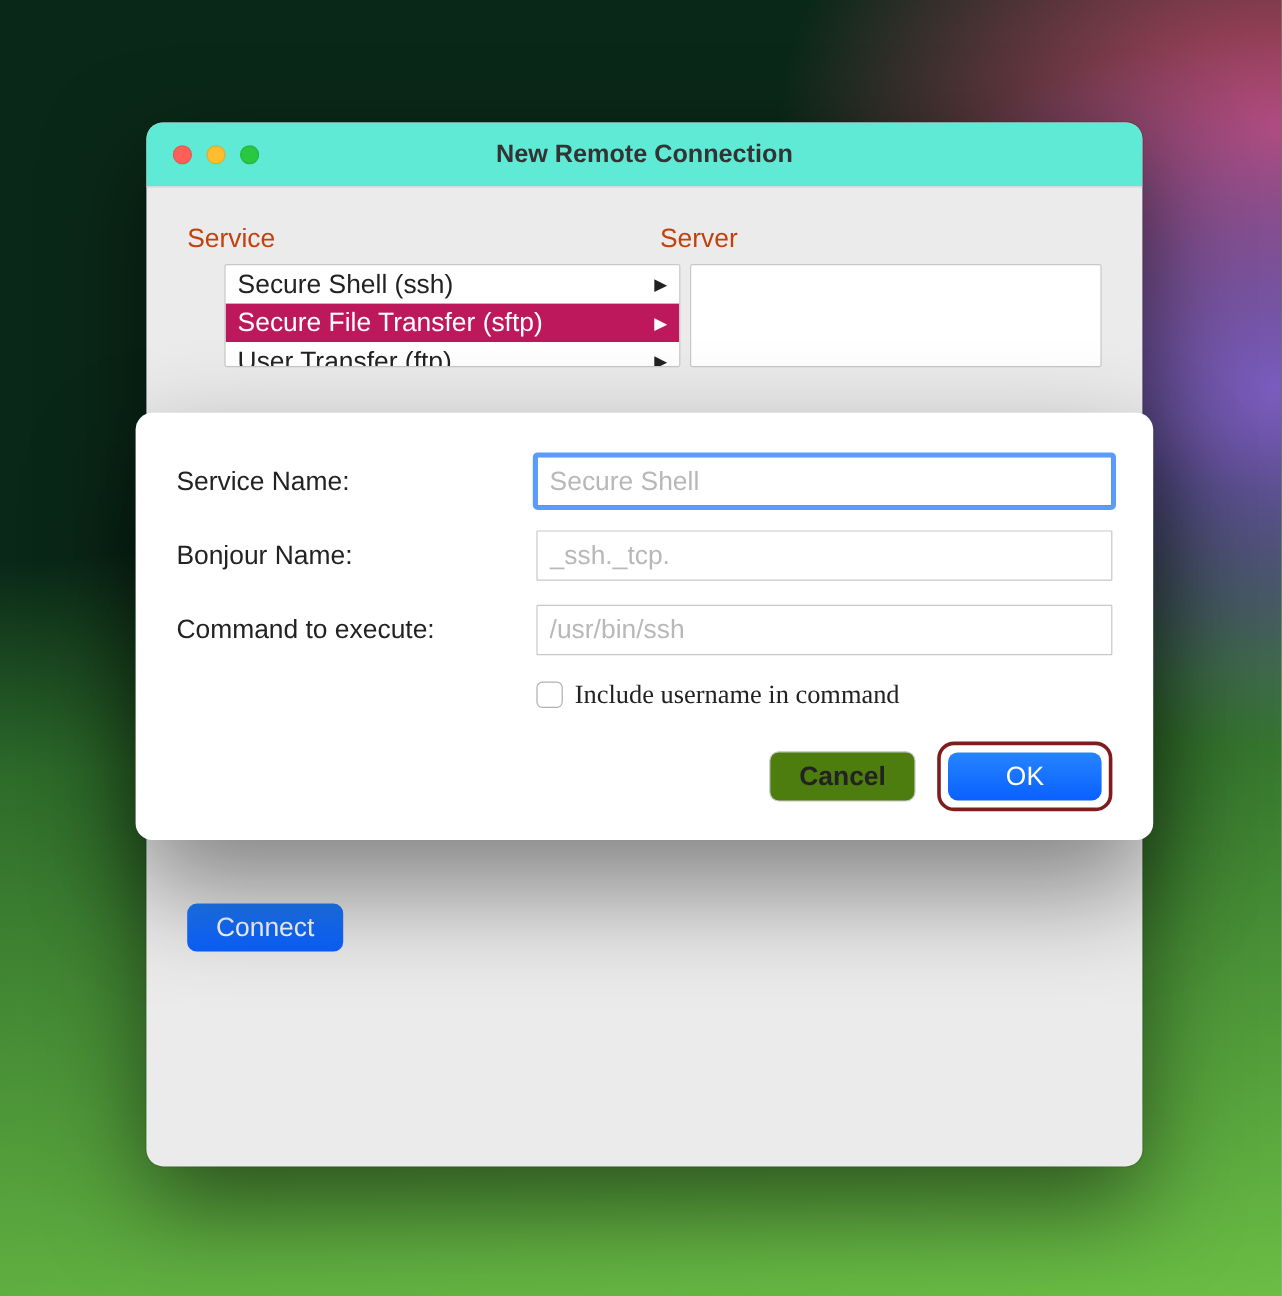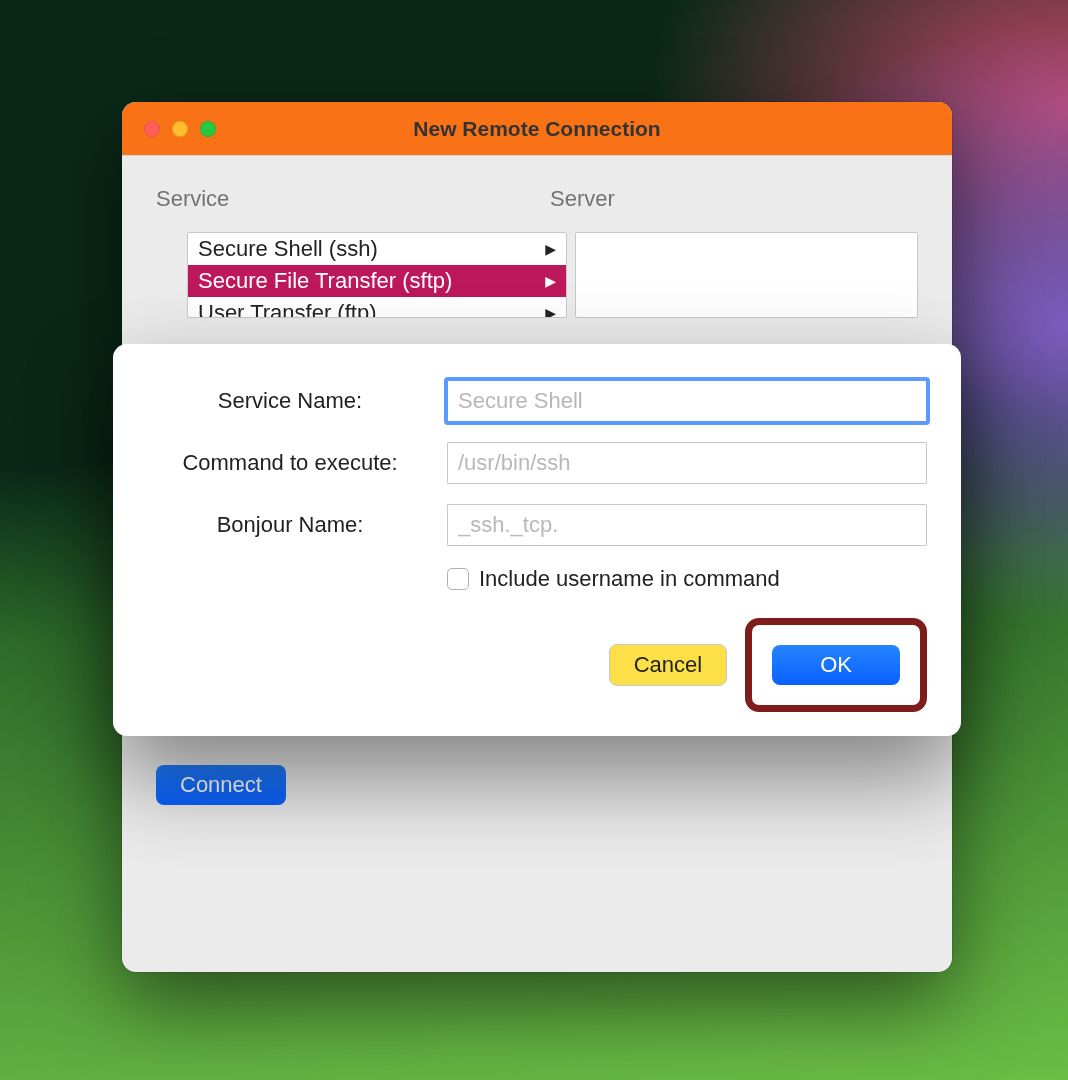--- a/index.html
+++ b/index.html
@@ -29,21 +29,21 @@
       top: 102px;
       width: 830px;
       height: 870px;
       background: #ebebeb;
       border-radius: 14px;
       box-shadow: 0 30px 80px rgba(0,0,0,0.5), 0 0 0 1px rgba(0,0,0,0.1);
       overflow: hidden;
     }
     .titlebar {
       height: 54px;
-      background: #f97316;
+      background: #5eead4;
       display: flex;
       align-items: center;
       padding-left: 22px;
       position: relative;
       border-bottom: 1px solid #d8d8d8;
     }
     .traffic-lights {
       display: flex;
       gap: 12px;
     }
@@ -65,22 +65,22 @@
       color: #333;
     }
     .content {
       padding: 30px 34px;
     }
     .columns-header {
       display: flex;
     }
     .col-label {
       font-size: 22px;
-      color: #737373;
-      padding-bottom: 20px;
+      color: #c2410c;
+      padding-bottom: 8px;
     }
     .col-service { width: 380px; }
     .col-server { flex: 1; padding-left: 14px; }
     .list-panes {
       display: flex;
       gap: 8px;
       margin-left: 31px;
     }
     .list-box {
       background: #ffffff;
@@ -170,43 +170,44 @@
       border-radius: 8px;
       padding: 7px 24px;
       border: none;
       cursor: pointer;
     }
     .btn-primary {
       background: linear-gradient(#1f7cff, #0a60ff);
       color: #fff;
     }
     .btn-default {
-      background: #fde047;
-      color: #222;
-      border: 1px solid #c8c8c8;
+      background: #4d7c0f;
+      color: #222;
+      border: 1px solid #c8c8c8;
+      font-weight: bold;
     }
     
     .sheet {
       position: absolute;
       left: 113px;
       top: 344px;
       width: 848px;
       background: #fff;
       border-radius: 14px;
       box-shadow: 0 40px 90px rgba(0,0,0,0.45);
       padding: 36px 34px 24px 34px;
     }
     .sheet-row {
       display: flex;
       align-items: center;
       margin-bottom: 20px;
     }
     .sheet-label {
       width: 300px;
-      text-align: center;
+      text-align: left;
       font-size: 22px;
       color: #222;
       padding-right: 14px;
     }
     .sheet-input {
       flex: 1;
       height: 42px;
       border: 1px solid #c8c8c8;
       border-radius: 1px;
       padding: 0 10px;
@@ -231,31 +232,32 @@
     .checkbox {
       width: 22px;
       height: 22px;
       border: 1px solid #b0b0b0;
       border-radius: 5px;
       background: #fff;
     }
     .checkbox-label {
       font-size: 22px;
       color: #222;
+      font-family: Liberation Serif, serif;
     }
     .sheet-buttons {
       display: flex;
       justify-content: flex-end;
       gap: 18px;
       align-items: center;
     }
     .ok-highlight {
-      border: 7px solid #7f1d1d;
+      border: 3px solid #7f1d1d;
       border-radius: 14px;
-      padding: 20px;
+      padding: 6px;
       display: inline-flex;
     }
     .btn-ok {
       background: linear-gradient(#2585ff, #0a60ff);
       color: #fff;
       font-size: 22px;
       border-radius: 8px;
       padding: 7px 48px;
       border: none;
       cursor: pointer;
@@ -332,26 +334,26 @@
     </div>
   </div>
 </div>
 
 <div class="sheet">
   <div class="sheet-row">
     <div class="sheet-label">Service Name:</div>
     <input class="sheet-input focused" type="text" placeholder="Secure Shell" style="">
   </div>
   <div class="sheet-row">
+    <div class="sheet-label">Bonjour Name:</div>
+    <input class="sheet-input" type="text" placeholder="_ssh._tcp." style="">
+  </div>
+  <div class="sheet-row">
     <div class="sheet-label">Command to execute:</div>
     <input class="sheet-input" type="text" placeholder="/usr/bin/ssh" style="">
-  </div>
-  <div class="sheet-row">
-    <div class="sheet-label">Bonjour Name:</div>
-    <input class="sheet-input" type="text" placeholder="_ssh._tcp." style="">
   </div>
   <div class="checkbox-row">
     <div class="checkbox"></div>
     <span class="checkbox-label">Include username in command</span>
   </div>
   <div class="sheet-buttons">
     <button class="btn btn-default">Cancel</button>
     <div class="ok-highlight">
       <button class="btn-ok">OK</button>
     </div>

